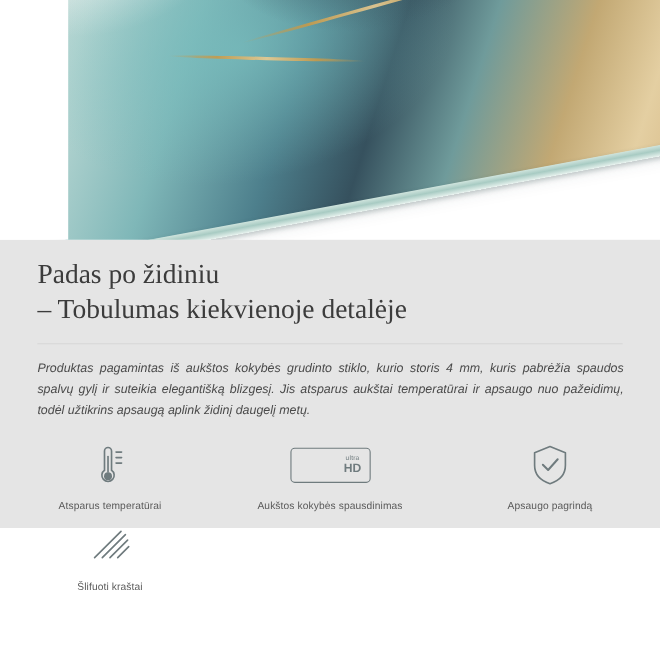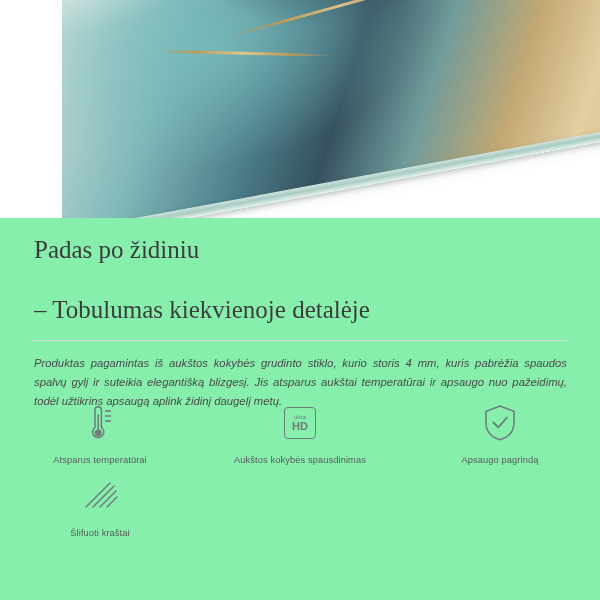--- a/index.html
+++ b/index.html
@@ -9,22 +9,22 @@
   body {
     width: 600px;
     height: 600px;
     background: #ffffff;
     font-family: "Liberation Sans", sans-serif;
     overflow: hidden;
   }
   .page {
     position: relative;
     width: 600px;
-    height: 600px;
-    background: #86efac;
+    height: 480px;
+    background: #e5e5e5;
   }
 
   
   .hero {
     position: relative;
     width: 600px;
     height: 218px;
     overflow: hidden;
     background: #ffffff;
   }
@@ -111,21 +111,21 @@
   }
   .headline {
     font-family: "Liberation Serif", serif;
     color: #3c3c3c;
     font-size: 25px;
     line-height: 32px;
     margin: 0;
     padding: 16px 34px 0 34px;
     font-weight: normal;
   }
-  .headline .l2 { display: block; margin-top: 28px; }
+  .headline .l2 { display: block; }
   .rule {
     margin: 14px 34px 0 34px;
     height: 1px;
     background: #d8d8d8;
   }
   .body-copy {
     margin: 0;
     padding: 13px 33px 0 34px;
     font-size: 11.3px;
     line-height: 19px;
@@ -168,20 +168,21 @@
   .hd-badge {
     width: 30px;
     height: 30px;
     border: 1.6px solid #6f7b7e;
     border-radius: 4px;
     display: flex;
     flex-direction: column;
     align-items: center;
     justify-content: center;
     line-height: 1;
+    padding-left: 41px;
   }
   .hd-badge .t1 { font-size: 6px; color: #6f7b7e; letter-spacing: .2px; }
   .hd-badge .t2 { font-size: 11px; font-weight: bold; color: #6f7b7e; margin-top: 1px; }
   svg { display: block; }
 </style>
 </head>
 <body>
 
 <div class="page">
 

